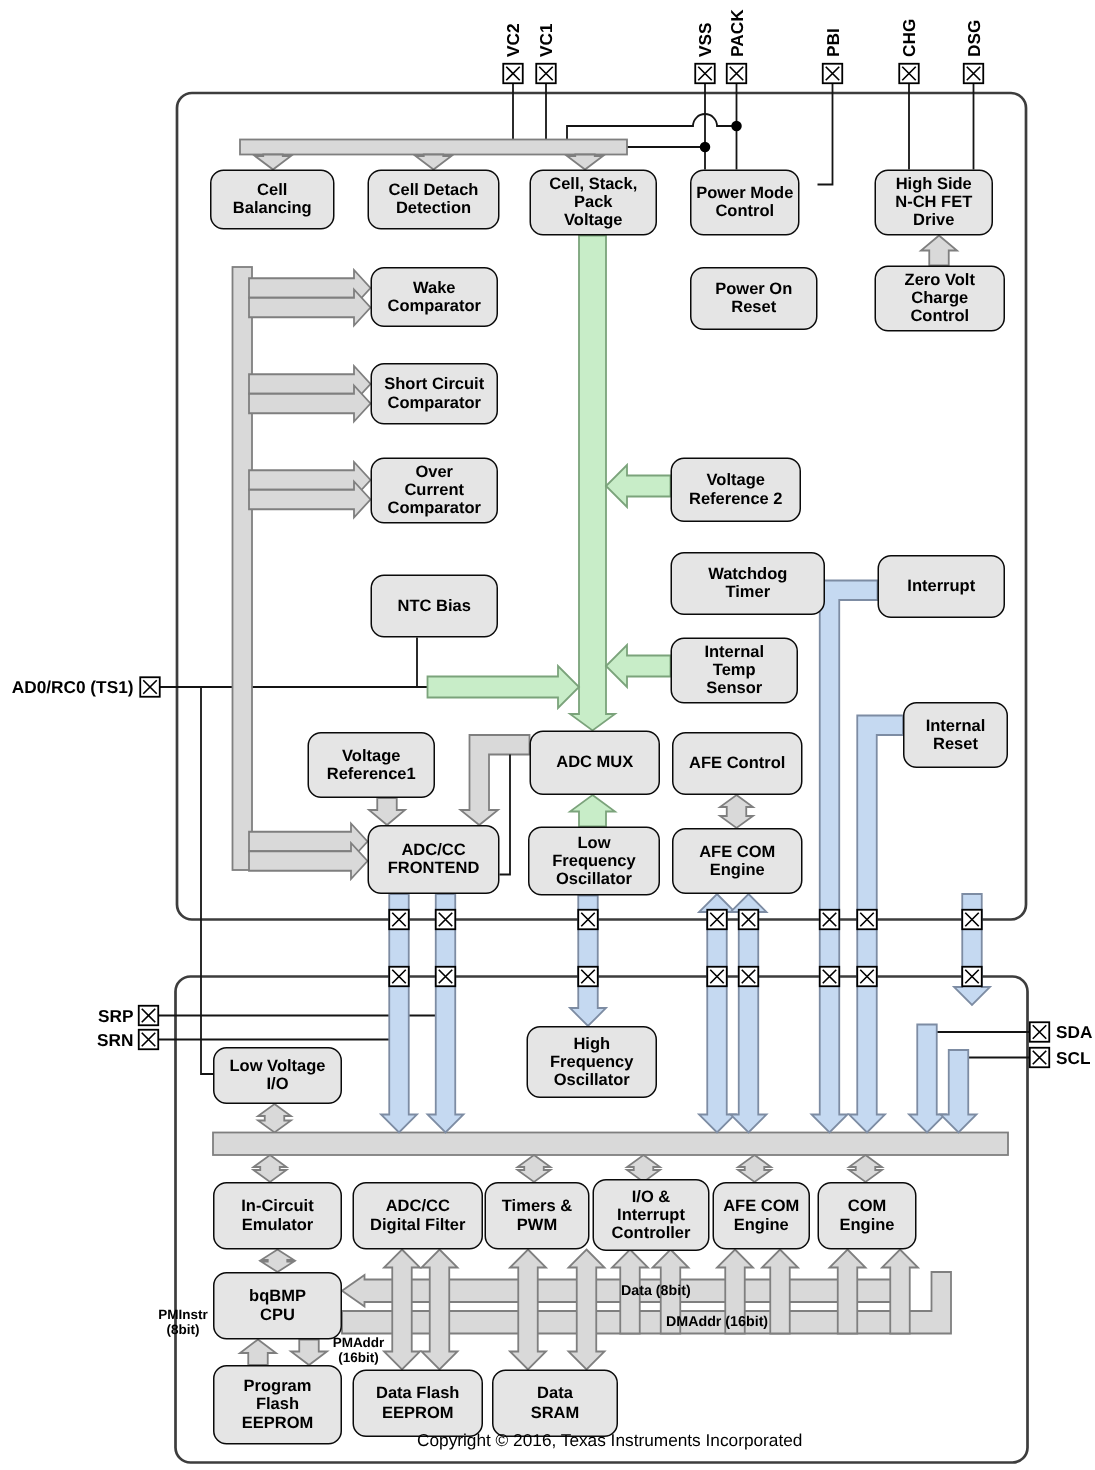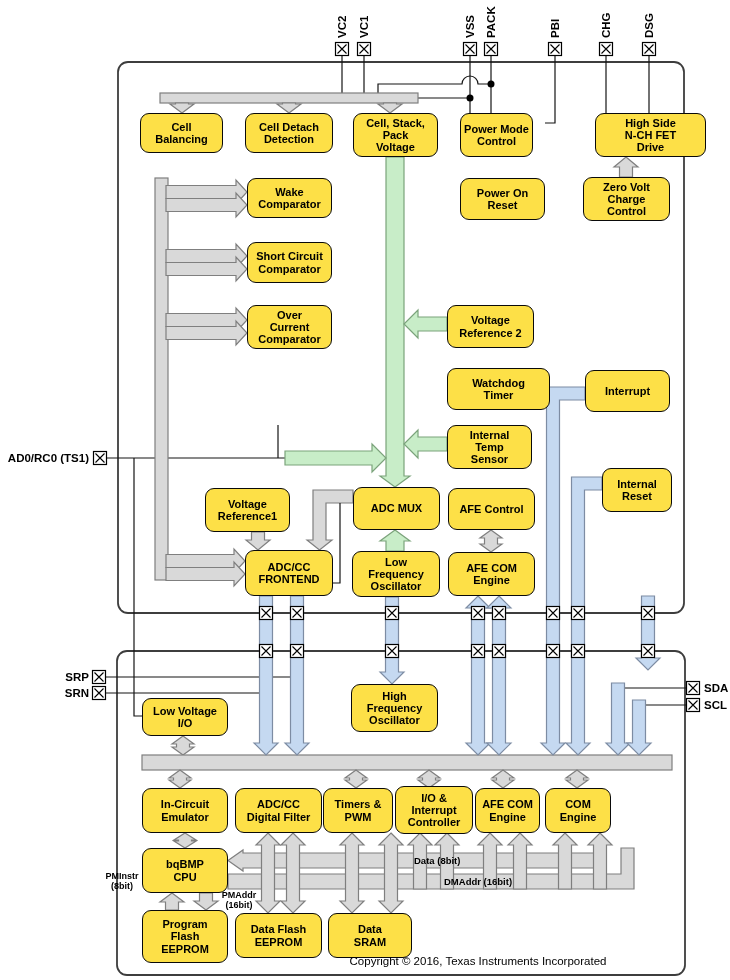--- a/index.html
+++ b/index.html
@@ -1,28 +1,28 @@
 <!DOCTYPE html>
 <html><head>
 <meta charset="utf-8">
 <style>
   html,body{margin:0;padding:0;background:#fff;}
   #stage{position:relative;width:730px;height:980px;background:#fff;overflow:hidden;
          font-family:"Liberation Sans",sans-serif;}
   #diagram-svg{position:absolute;left:0;top:0;z-index:1;}
-  .blk{position:absolute;z-index:3;background:#fde047;border:1.6px solid #0a0a0a;border-radius:9px;
+  .blk{position:absolute;z-index:3;background:#e5e5e5;border:1.6px solid #0a0a0a;border-radius:9px;
        display:flex;align-items:center;justify-content:center;text-align:center;
        font-weight:bold;font-size:11px;line-height:1.12;color:#000;white-space:pre-line;
        box-sizing:border-box;padding:1px;}
   .buslabel{position:absolute;z-index:4;font-weight:bold;color:#000;white-space:pre-line;text-align:center;}
   #lbl-data{left:398px;top:855px;font-size:9.5px;margin-left:16px;}
   #lbl-dmaddr{left:444px;top:876px;font-size:9.5px;}
   #lbl-pminstr{left:96px;top:871px;width:52px;font-size:9px;line-height:1.15;}
   #lbl-pmaddr{left:213px;top:890px;width:52px;font-size:9px;line-height:1.15;}
-  #copyright{position:absolute;z-index:4;left:278px;top:955px;width:400px;text-align:center;
+  #copyright{position:absolute;z-index:4;left:278px;top:955px;width:400px;text-align:left;
              font-size:11.5px;color:#000;}
   text{font-family:"Liberation Sans",sans-serif;}
 </style>
 </head>
 <body>
 
 <div id="stage">
 
   <svg id="diagram-svg" width="730" height="980" viewBox="0 0 730 980">
 
@@ -187,35 +187,36 @@
 
   <div class="blk" style="left:140px;top:113px;width:83px;height:40px">Cell
 Balancing</div>
   <div class="blk" style="left:245px;top:113px;width:88px;height:40px">Cell Detach
 Detection</div>
   <div class="blk" style="left:353px;top:113px;width:85px;height:44px">Cell, Stack,
 Pack
 Voltage</div>
   <div class="blk" style="left:460px;top:113px;width:73px;height:44px">Power Mode
 Control</div>
-  <div class="blk" style="left:595px;top:113px;width:111px;height:44px">High Side
+  <div class="blk" style="left:583px;top:113px;width:79px;height:44px">High Side
 N-CH FET
 Drive</div>
   <div class="blk" style="left:247px;top:178px;width:85px;height:40px">Wake
 Comparator</div>
   <div class="blk" style="left:460px;top:178px;width:85px;height:42px">Power On
 Reset</div>
   <div class="blk" style="left:583px;top:177px;width:87px;height:44px">Zero Volt
 Charge
 Control</div>
   <div class="blk" style="left:247px;top:242px;width:85px;height:41px">Short Circuit
 Comparator</div>
   <div class="blk" style="left:247px;top:305px;width:85px;height:44px">Over
 Current
 Comparator</div>
+  <div class="blk" style="left:247px;top:383px;width:85px;height:42px">NTC Bias</div>
   <div class="blk" style="left:447px;top:305px;width:87px;height:43px">Voltage
 Reference 2</div>
   <div class="blk" style="left:447px;top:368px;width:103px;height:42px">Watchdog
 Timer</div>
   <div class="blk" style="left:585px;top:370px;width:85px;height:42px">Interrupt</div>
   <div class="blk" style="left:447px;top:425px;width:85px;height:44px">Internal
 Temp
 Sensor</div>
   <div class="blk" style="left:602px;top:468px;width:70px;height:44px">Internal
 Reset</div>

